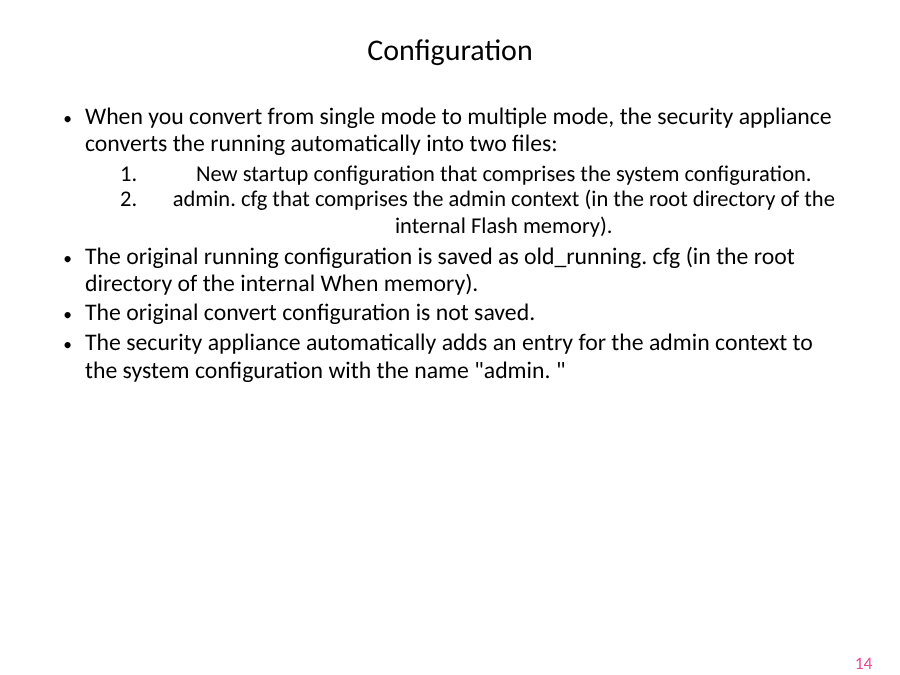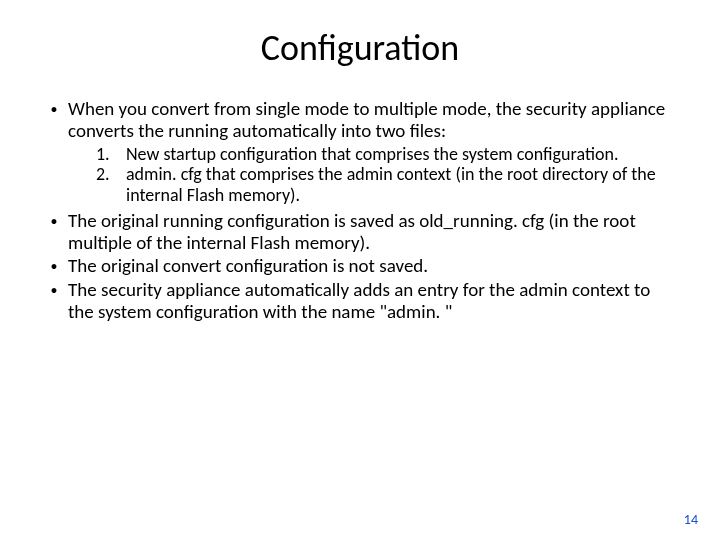--- a/index.html
+++ b/index.html
@@ -7,21 +7,21 @@
     width: 720px;
     height: 540px;
     background: #fff;
     font-family: Calibri, Arial, sans-serif;
     color: #000;
     position: relative;
     padding: 20px 40px 40px 40px;
   }
   .title {
     text-align: center;
-    font-size: 36px;
+    font-size: 24px;
     font-weight: 400;
     margin-top: 6px;
     margin-bottom: 28px;
   }
   .content {
     font-size: 19px;
     line-height: 1.15;
   }
   .bullet-row {
     display: flex;
@@ -48,27 +48,28 @@
     display: flex;
     align-items: flex-start;
   }
   .num-mark {
     width: 30px;
     flex-shrink: 0;
     text-align: left;
   }
   .num-text {
     flex: 1;
+    text-align: center;
   }
   .pagenum {
     position: absolute;
-    bottom: 12px;
+    bottom: 1px;
     right: 22px;
     font-size: 14px;
-    color: #1d4ed8;
+    color: #ec4899;
   }
 </style>
 </head>
 <body>
 
 <div class="title">Configuration</div>
 
 <div class="content">
 
   <div class="bullet-row">
@@ -82,21 +83,21 @@
       <div class="num-text">New startup configuration that comprises the system configuration.</div>
     </div>
     <div class="num-row">
       <div class="num-mark">2.</div>
       <div class="num-text">admin. cfg that comprises the admin context (in the root directory of the internal Flash memory).</div>
     </div>
   </div>
 
   <div class="bullet-row">
     <div class="bullet-mark">•</div>
-    <div class="bullet-text">The original running configuration is saved as old_running. cfg (in the root multiple of the internal Flash memory).</div>
+    <div class="bullet-text">The original running configuration is saved as old_running. cfg (in the root directory of the internal When memory).</div>
   </div>
   <div class="bullet-row">
     <div class="bullet-mark">•</div>
     <div class="bullet-text">The original convert configuration is not saved.</div>
   </div>
   <div class="bullet-row">
     <div class="bullet-mark">•</div>
     <div class="bullet-text">The security appliance automatically adds an entry for the admin context to the system configuration with the name "admin. "</div>
   </div>
 

